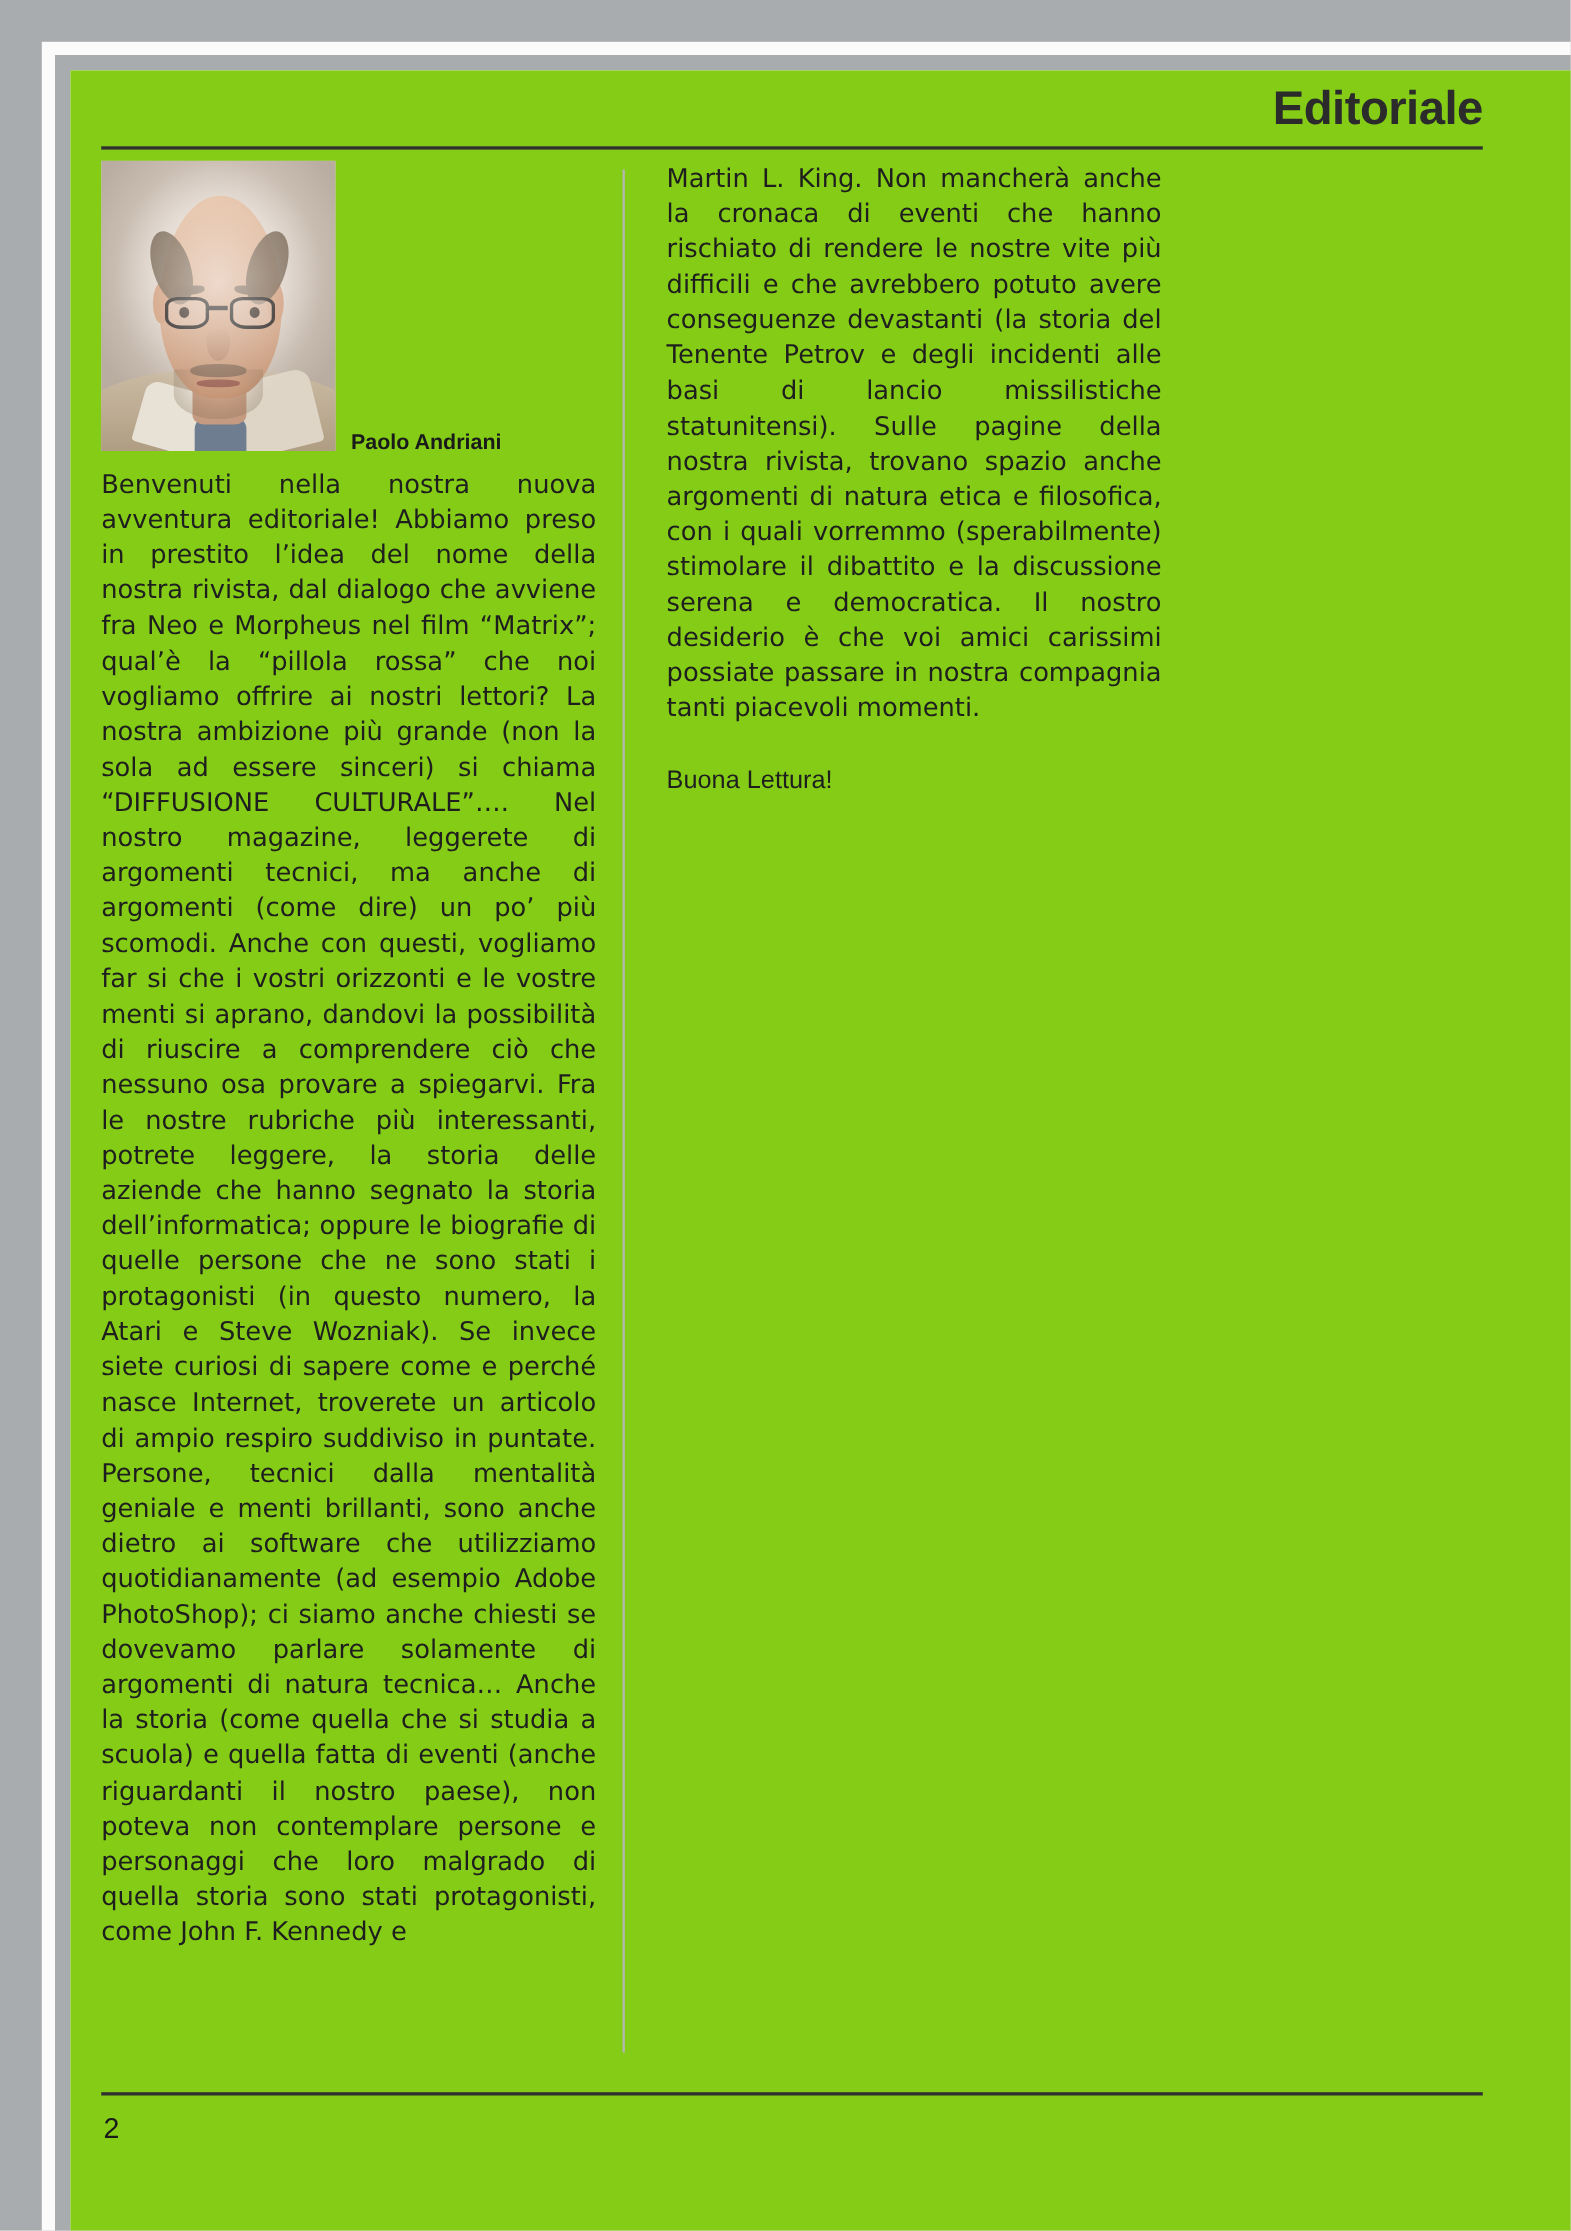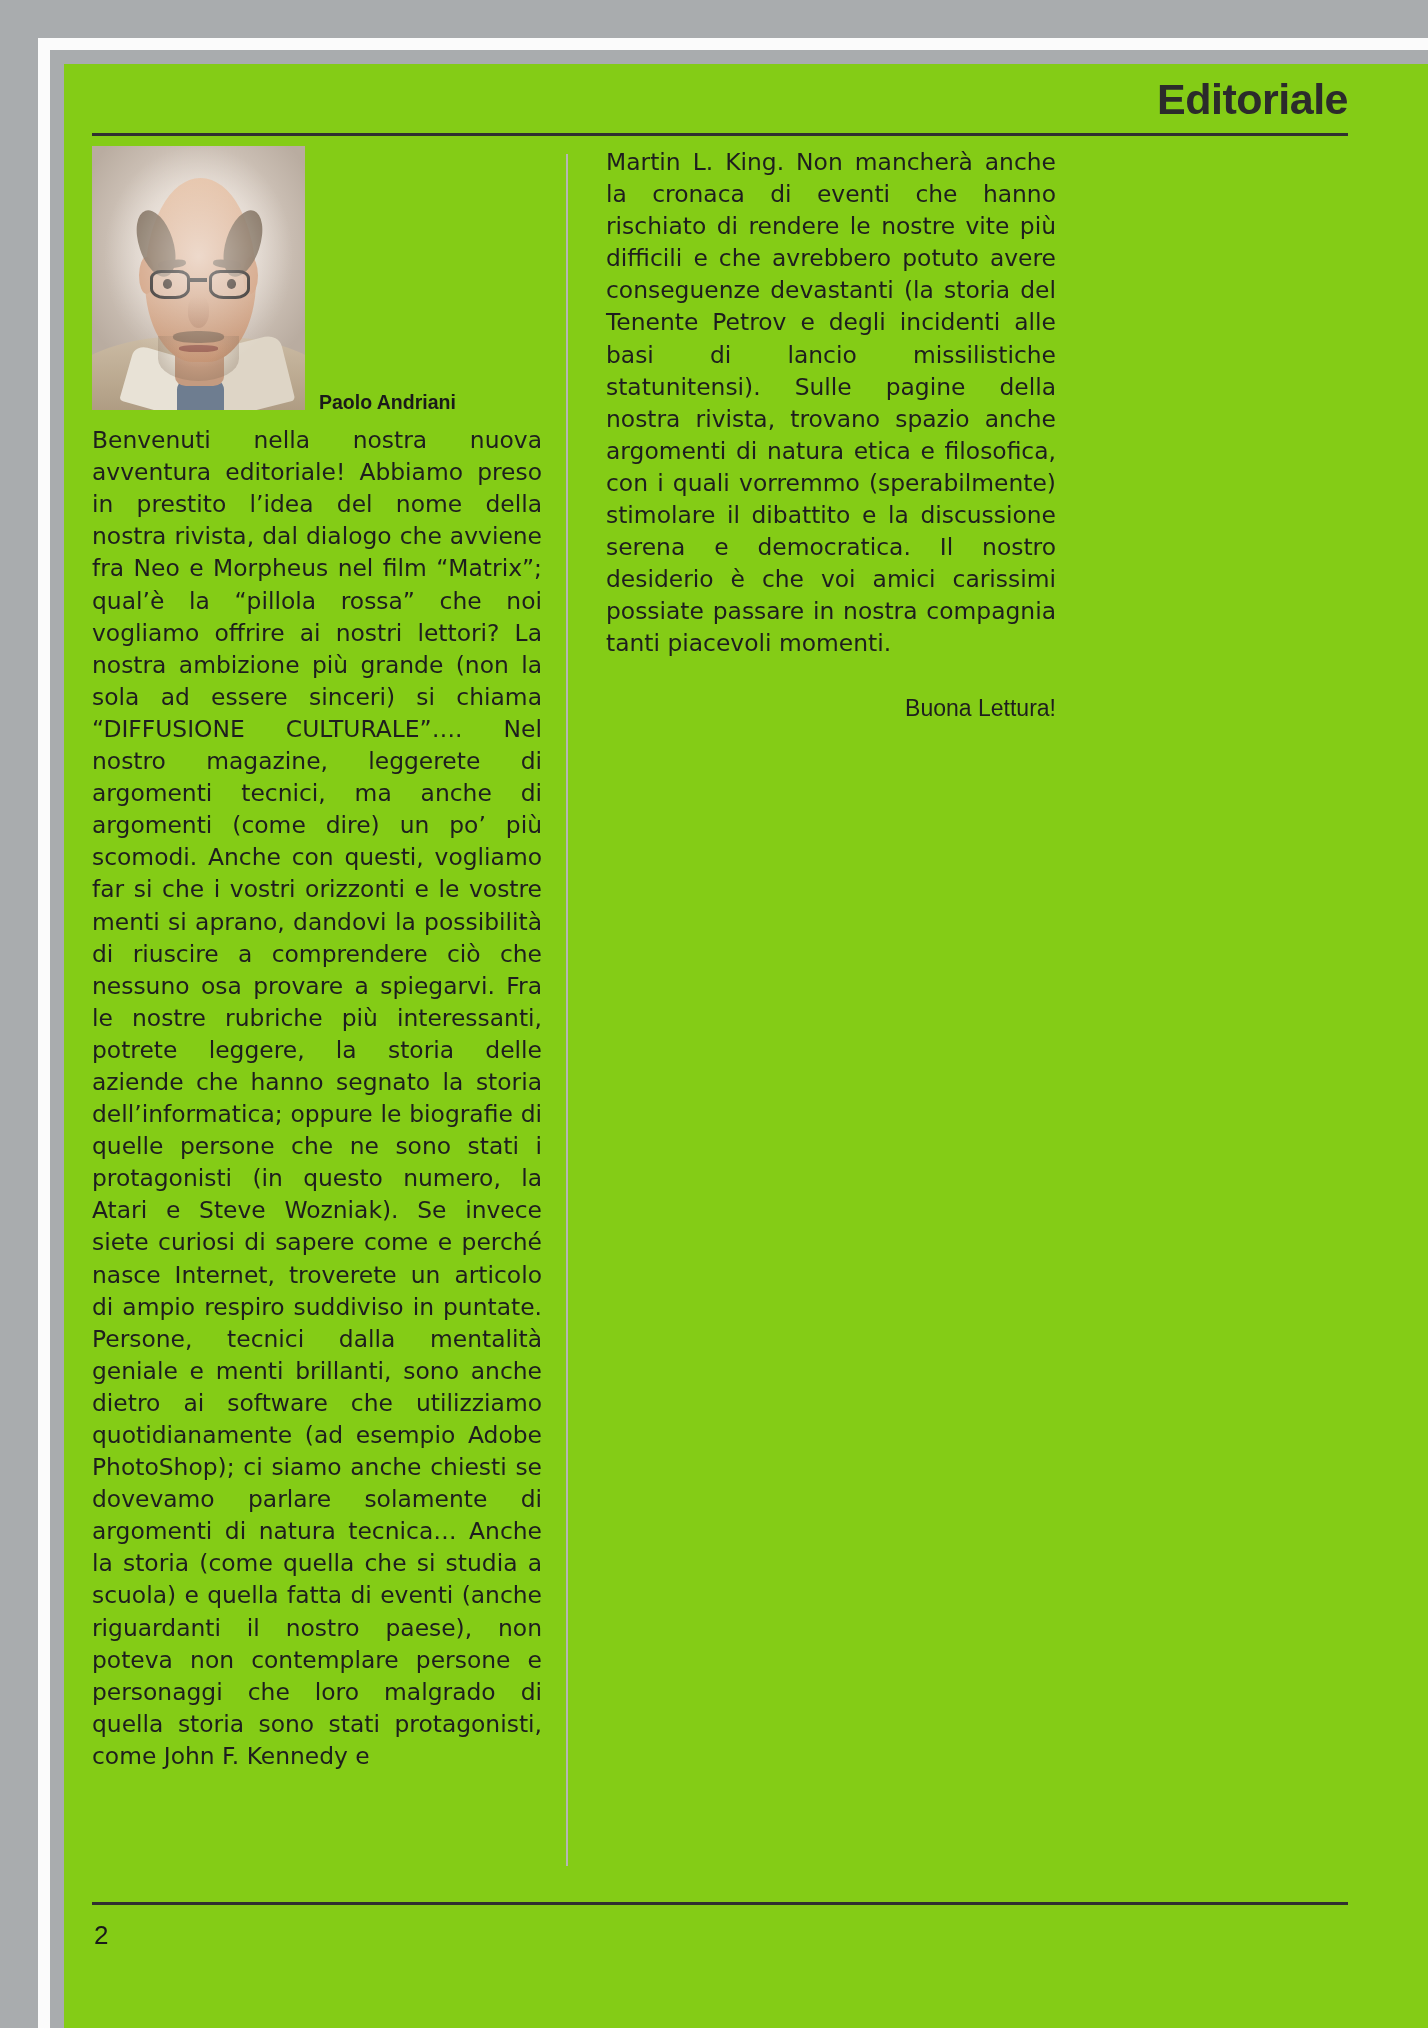--- a/index.html
+++ b/index.html
@@ -258,21 +258,20 @@
     font-weight: bold;
     font-size: 19.5px;
     color: #1a1a1a;
     text-align: left;
     padding-top: 240px;
   }
 
   .para { margin: 0; }
 
   .signoff {
-    text-align: right;
     font-family: "Liberation Sans", sans-serif;
     font-size: 23px;
     color: #1e1e1e;
     margin-top: 32px;
   }
 
   .rule-bottom {
     position: absolute;
     left: 28px;
     top: 1838px;

